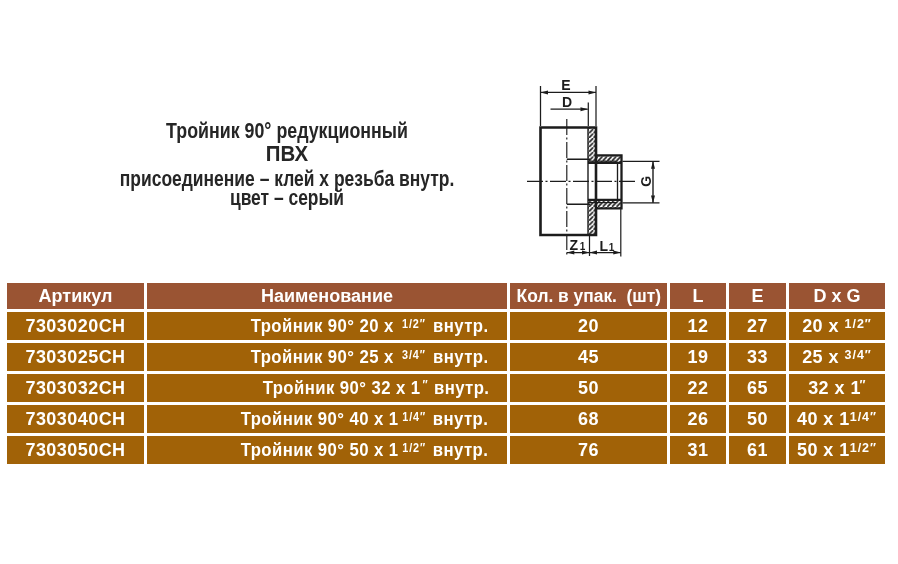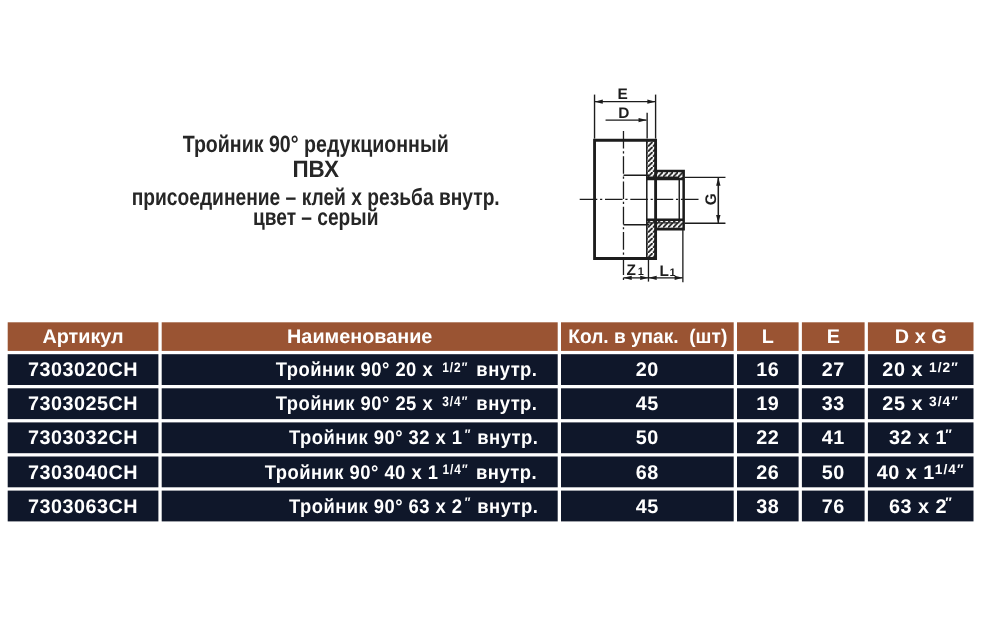--- a/index.html
+++ b/index.html
@@ -1,26 +1,26 @@
 <!DOCTYPE html>
 <html><head>
 <meta charset="utf-8">
 <style>
 html,body{margin:0;padding:0;background:#fff;}
 #page{position:relative;width:898px;height:564px;background:#fff;overflow:hidden;
   font-family:"Liberation Sans",sans-serif;}
 .tl{position:absolute;left:7px;width:560px;text-align:center;
   font-size:21.5px;font-weight:bold;line-height:22px;color:#262626;}
 #draw{position:absolute;left:0;top:0;}
-#tbl{position:absolute;left:4px;top:290px;border-collapse:separate;border-spacing:3px;
+#tbl{position:absolute;left:4px;top:280px;border-collapse:separate;border-spacing:3px;
   table-layout:fixed;}
 #tbl th,#tbl td{padding:0;font-weight:bold;color:#fff;text-align:center;overflow:hidden;
   white-space:nowrap;}
 #tbl th{background:#9a5433;height:26px;font-size:18px;}
-#tbl td{background:#0f172a;height:28px;font-size:18px;letter-spacing:0.45px;}
+#tbl td{background:#a16207;height:28px;font-size:18px;letter-spacing:0.45px;}
 #tbl td.nm{text-align:right;}
 #tbl td.nm span{display:inline-block;transform:scaleX(0.93);transform-origin:0 50%;
   padding-left:4px;}
 #tbl th span{display:inline-block;transform:scaleX(0.965);transform-origin:50% 50%;}
 .fr{font-size:12.5px;vertical-align:4px;letter-spacing:1px;}
 .pp{font-size:12.5px;vertical-align:5px;margin-left:-1.5px;}
 </style>
 </head>
 <body>
 <div id="page">
@@ -118,59 +118,59 @@
 <th><span>Кол. в упак.&nbsp; (шт)</span></th>
 <th>L</th>
 <th>E</th>
 <th>D x G</th>
 </tr>
 
 <tr>
 <td>7303020CH</td>
 <td class="nm"><span>Тройник 90° 20 х <span class="fr">1/2″</span> внутр.</span></td>
 <td>20</td>
-<td>16</td>
+<td>12</td>
 <td>27</td>
 <td>20 x <span class="fr">1/2″</span></td>
 </tr>
 
 <tr>
 <td>7303025CH</td>
 <td class="nm"><span>Тройник 90° 25 х <span class="fr">3/4″</span> внутр.</span></td>
 <td>45</td>
 <td>19</td>
 <td>33</td>
 <td>25 x <span class="fr">3/4″</span></td>
 </tr>
 
 <tr>
 <td>7303032CH</td>
 <td class="nm"><span>Тройник 90° 32 х 1<span class="pp">″</span> внутр.</span></td>
 <td>50</td>
 <td>22</td>
-<td>41</td>
+<td>65</td>
 <td>32 x 1<span class="pp">″</span></td>
 </tr>
 
 <tr>
 <td>7303040CH</td>
 <td class="nm"><span>Тройник 90° 40 х 1<span class="fr">1/4″</span> внутр.</span></td>
 <td>68</td>
 <td>26</td>
 <td>50</td>
 <td>40 x 1<span class="fr">1/4″</span></td>
 </tr>
 
 
 
+<tr>
+<td>7303050CH</td>
+<td class="nm"><span>Тройник 90° 50 х 1<span class="fr">1/2″</span> внутр.</span></td>
+<td>76</td>
+<td>31</td>
+<td>61</td>
+<td>50 x 1<span class="fr">1/2″</span></td>
+</tr>
 
-<tr>
-<td>7303063CH</td>
-<td class="nm"><span>Тройник 90° 63 х 2<span class="pp">″</span> внутр.</span></td>
-<td>45</td>
-<td>38</td>
-<td>76</td>
-<td>63 x 2<span class="pp">″</span></td>
-</tr>
 </tbody>
     </table>
 
 </div>
 
 </body></html>

